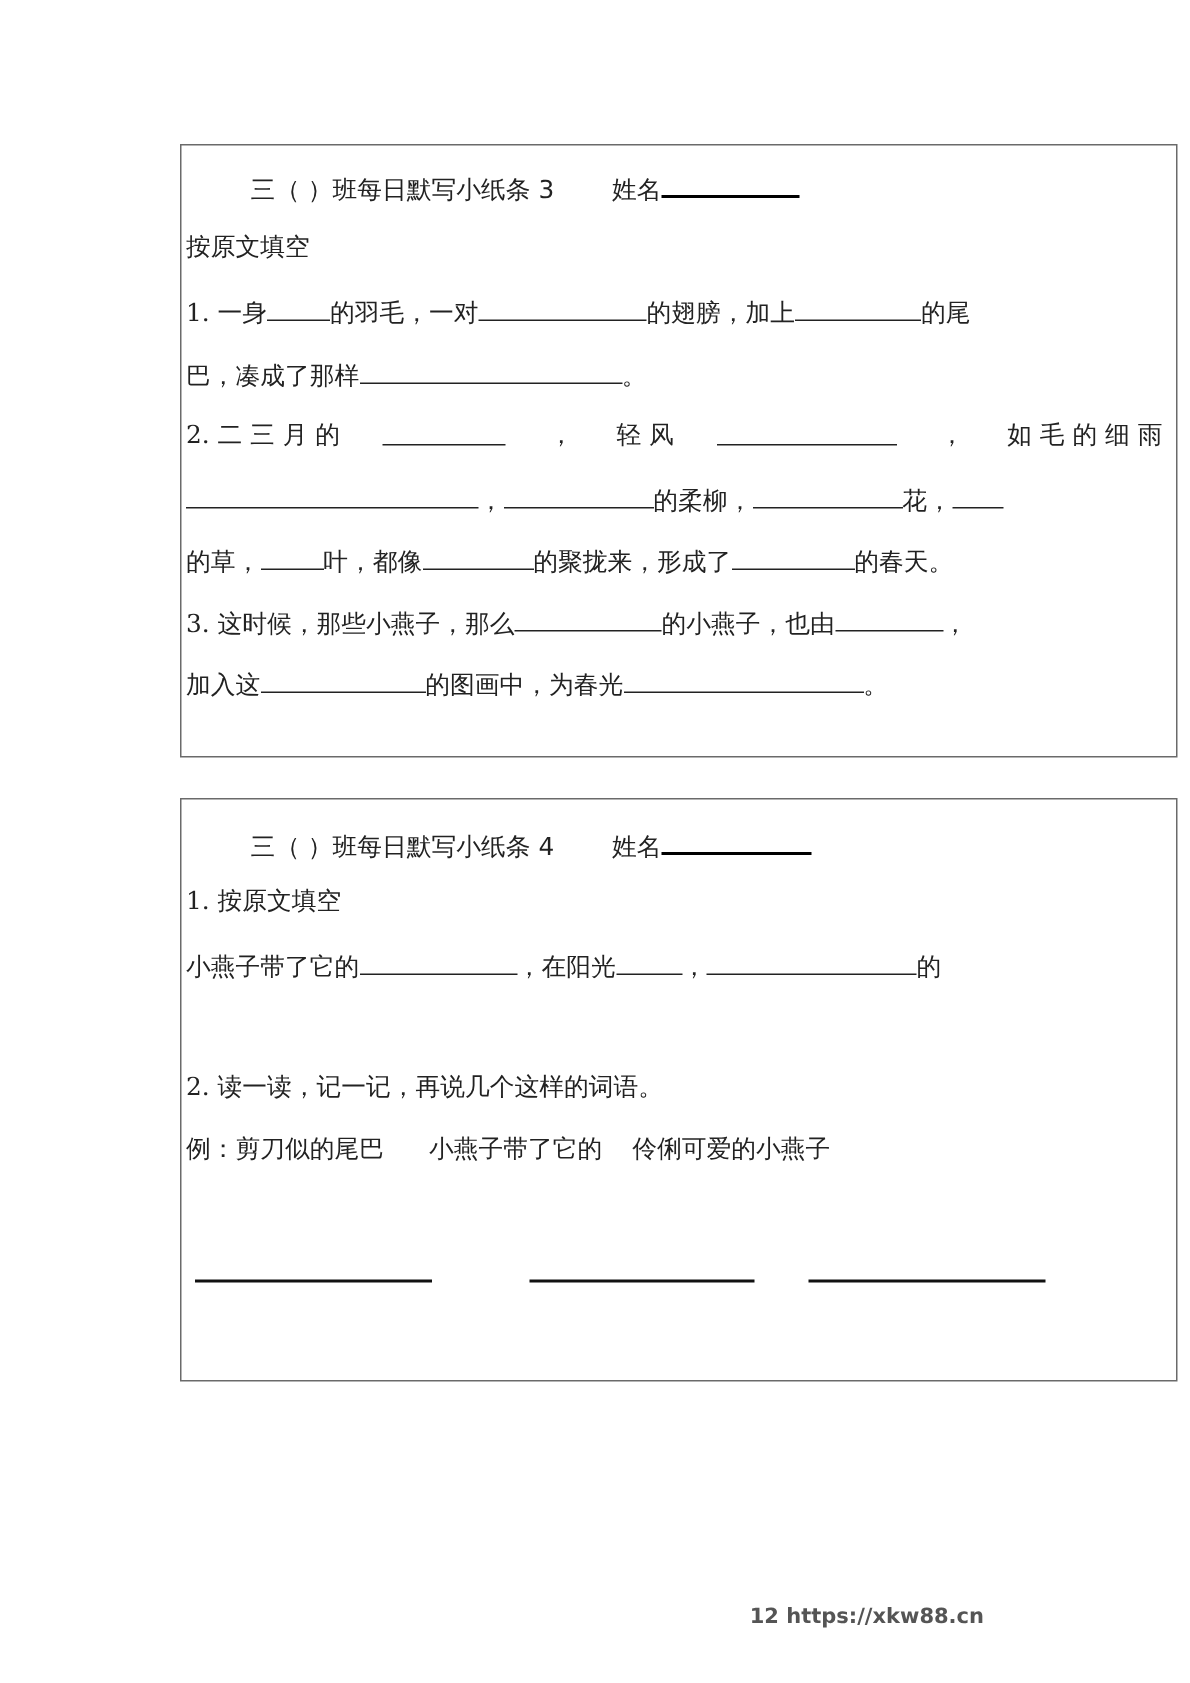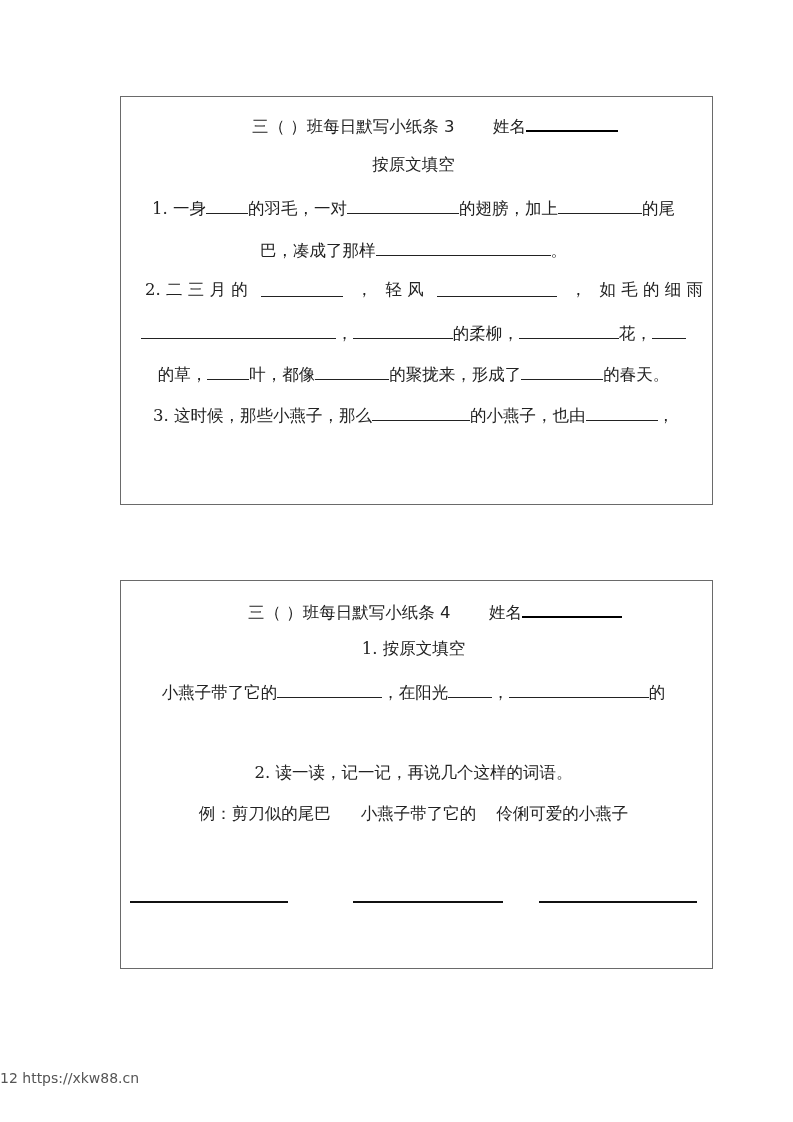--- a/index.html
+++ b/index.html
@@ -2,39 +2,39 @@
 <html><head>
 <meta charset="utf-8">
 <style>
   html, body { margin: 0; padding: 0; }
   body {
     width: 793px; height: 1122px; background: #ffffff; position: relative;
     font-family: "DejaVu Serif", "Liberation Serif", serif;
     color: #222; overflow: hidden;
   }
   .box {
-    position: absolute; left: 120px; width: 593px;
-    border: 1.5px solid #6a6a6a; box-sizing: border-box; background: #fff; text-align: center;
+    position: absolute; left: 120px; width: 665px;
+    border: 1.5px solid #6a6a6a; box-sizing: border-box; background: #fff;
   }
   #box3 { top: 96px; height: 409px; }
-  #box4 { top: 532px; height: 389px; margin-top: 48px; }
+  #box4 { top: 532px; height: 389px; }
   .line {
     position: absolute; left: 3px; right: 9px;
     font-size: 16.5px; line-height: 20px; white-space: nowrap;
   }
   .title { left: 46px; font-family: "DejaVu Sans", "Liberation Sans", sans-serif; font-size: 16.5px; }
   .title .sp { display: inline-block; }
   .name-blank { display: inline-block; width: 92px; border-bottom: 2px solid #000; height: 17px; vertical-align: baseline; }
   .blank { display: inline-block; border-bottom: 1px solid #222; height: 16px; vertical-align: baseline; }
-  .justify { display: flex; justify-content: space-between; margin-left: 21px; }
+  .justify { display: flex; justify-content: space-between; }
   .example-gap { display: inline-block; width: 30px; }
   .ans { position: absolute; top: 320px; height: 2px; background: #111; }
   .footer {
-    position: absolute; top: 1070px; left: 0; width: 656px; text-align: left;
-    font-family: "DejaVu Sans", "Liberation Sans", sans-serif; font-size: 14px; color: #555;
+    position: absolute; top: 1070px; left: 0; width: 656px; text-align: right;
+    font-family: "DejaVu Sans", "Liberation Sans", sans-serif; font-size: 14px; color: #555; font-weight: bold;
   }
 </style>
 </head>
 <body>
 
 <div class="box" id="box3">
   <div class="line title" style="top:16px">
     <span>三（ ）班每日默写小纸条 3</span>
     <span class="sp" style="width:28px"></span>
     <span>姓名</span><span class="name-blank"></span>
@@ -60,20 +60,23 @@
   <div class="line" style="top:266px">
     <span>的草，</span><span class="blank" style="width:42px"></span><span>叶，都像</span><span class="blank" style="width:74px"></span><span>的聚拢来，形成了</span><span class="blank" style="width:82px"></span><span>的春天。</span>
   </div>
   <div class="line" style="top:225px">
     <span class="blank" style="width:195px"></span><span>，</span><span class="blank" style="width:100px"></span><span>的柔柳，</span><span class="blank" style="width:100px"></span><span>花，</span><span class="blank" style="width:34px"></span>
   </div>
 
   <div class="line" style="top:307px">
     <span>3. 这时候，那些小燕子，那么</span><span class="blank" style="width:98px"></span><span>的小燕子，也由</span><span class="blank" style="width:72px"></span><span>，</span>
   </div>
+  <div class="line" style="top:348px">
+    <span>加入这</span><span class="blank" style="width:110px"></span><span>的图画中，为春光</span><span class="blank" style="width:160px"></span><span>。</span>
+  </div>
 </div>
 
 <div class="box" id="box4">
   <div class="line title" style="top:18px">
     <span>三（  ）班每日默写小纸条 4</span>
     <span class="sp" style="width:28px"></span>
     <span>姓名</span><span class="name-blank" style="width:100px"></span>
   </div>
   <div class="line" style="top:58px">1. 按原文填空</div>
 

